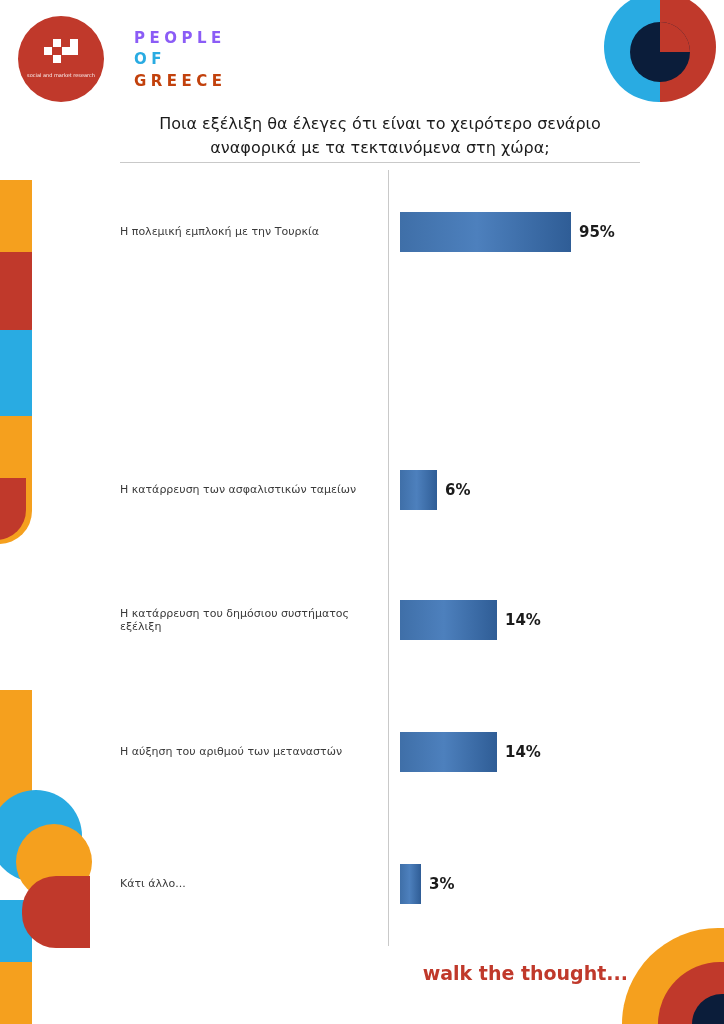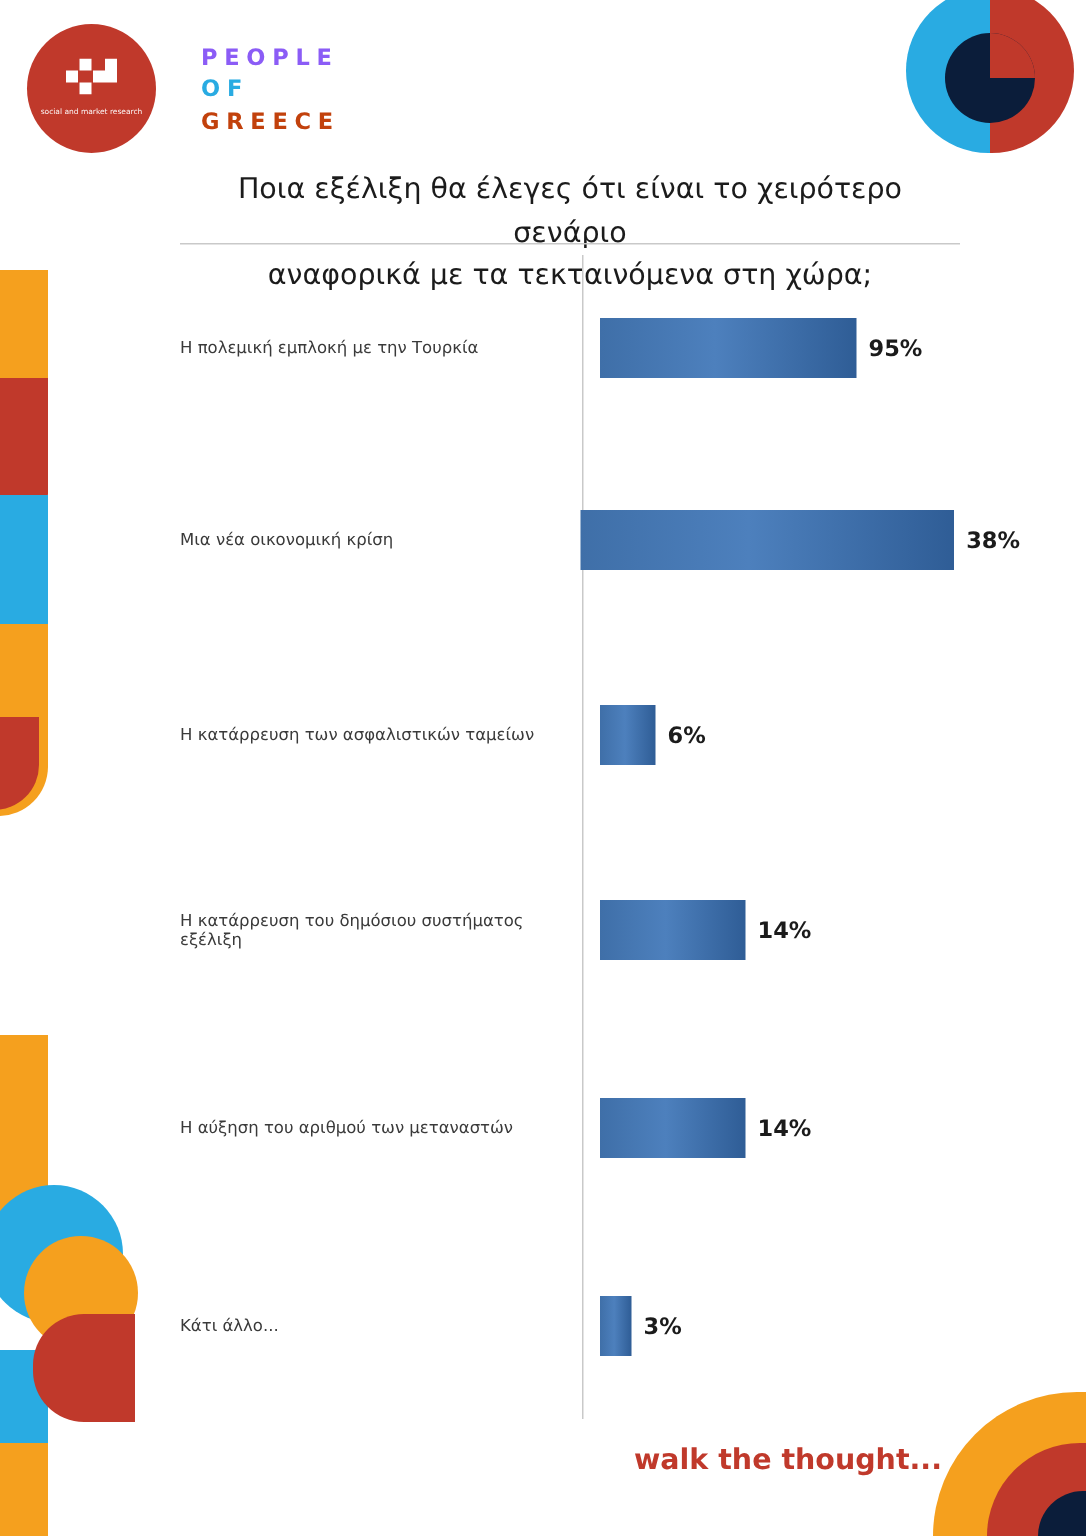--- a/index.html
+++ b/index.html
@@ -51,21 +51,21 @@
 
   .brand{position:absolute;left:134px;top:28px;}
   .brand-line{font-size:15px;font-weight:bold;letter-spacing:4.5px;line-height:1.42;}
   .b1{color:#8b5cf6;}
   .b2{color:#29abe2;}
   .b3{color:#c2410c;}
 
   
   .chart-title{
     position:absolute;left:120px;top:112px;width:520px;
-    text-align:center;color:#1b1b1b;font-size:19px;line-height:1.5;
+    text-align:center;color:#1b1b1b;font-size:16px;line-height:1.5;
   }
   .title-rule{position:absolute;left:120px;top:162px;width:520px;height:1px;background:#c9c9c9;}
 
   .plot{position:absolute;left:120px;top:170px;width:560px;height:776px;}
   .axis{position:absolute;left:268px;top:0;width:1px;height:776px;background:#c9c9c9;}
 
   .row{position:absolute;left:0;width:560px;height:40px;display:flex;align-items:center;}
   .cat-label{
     width:258px;padding-right:22px;
     font-size:11px;color:#3a3a3a;line-height:1.2;
@@ -139,25 +139,20 @@
 
 <div class="plot">
   <div class="axis"></div>
 
   <div class="row" style="top:42px">
     <div class="cat-label">Η πολεμική εμπλοκή με την Τουρκία</div>
     <div class="bar" style="width:171px"></div>
     <div class="bar-val">95%</div>
   </div>
 
-  <div class="row" style="top:170px">
-    <div class="cat-label">Μια νέα οικονομική κρίση</div>
-    <div class="bar" style="width:262px"></div>
-    <div class="bar-val">38%</div>
-  </div>
 
   <div class="row" style="top:300px">
     <div class="cat-label">Η κατάρρευση των ασφαλιστικών ταμείων</div>
     <div class="bar" style="width:37px"></div>
     <div class="bar-val">6%</div>
   </div>
 
   <div class="row" style="top:430px">
     <div class="cat-label">Η κατάρρευση του δημόσιου συστήματος  εξέλιξη</div>
     <div class="bar" style="width:97px"></div>

